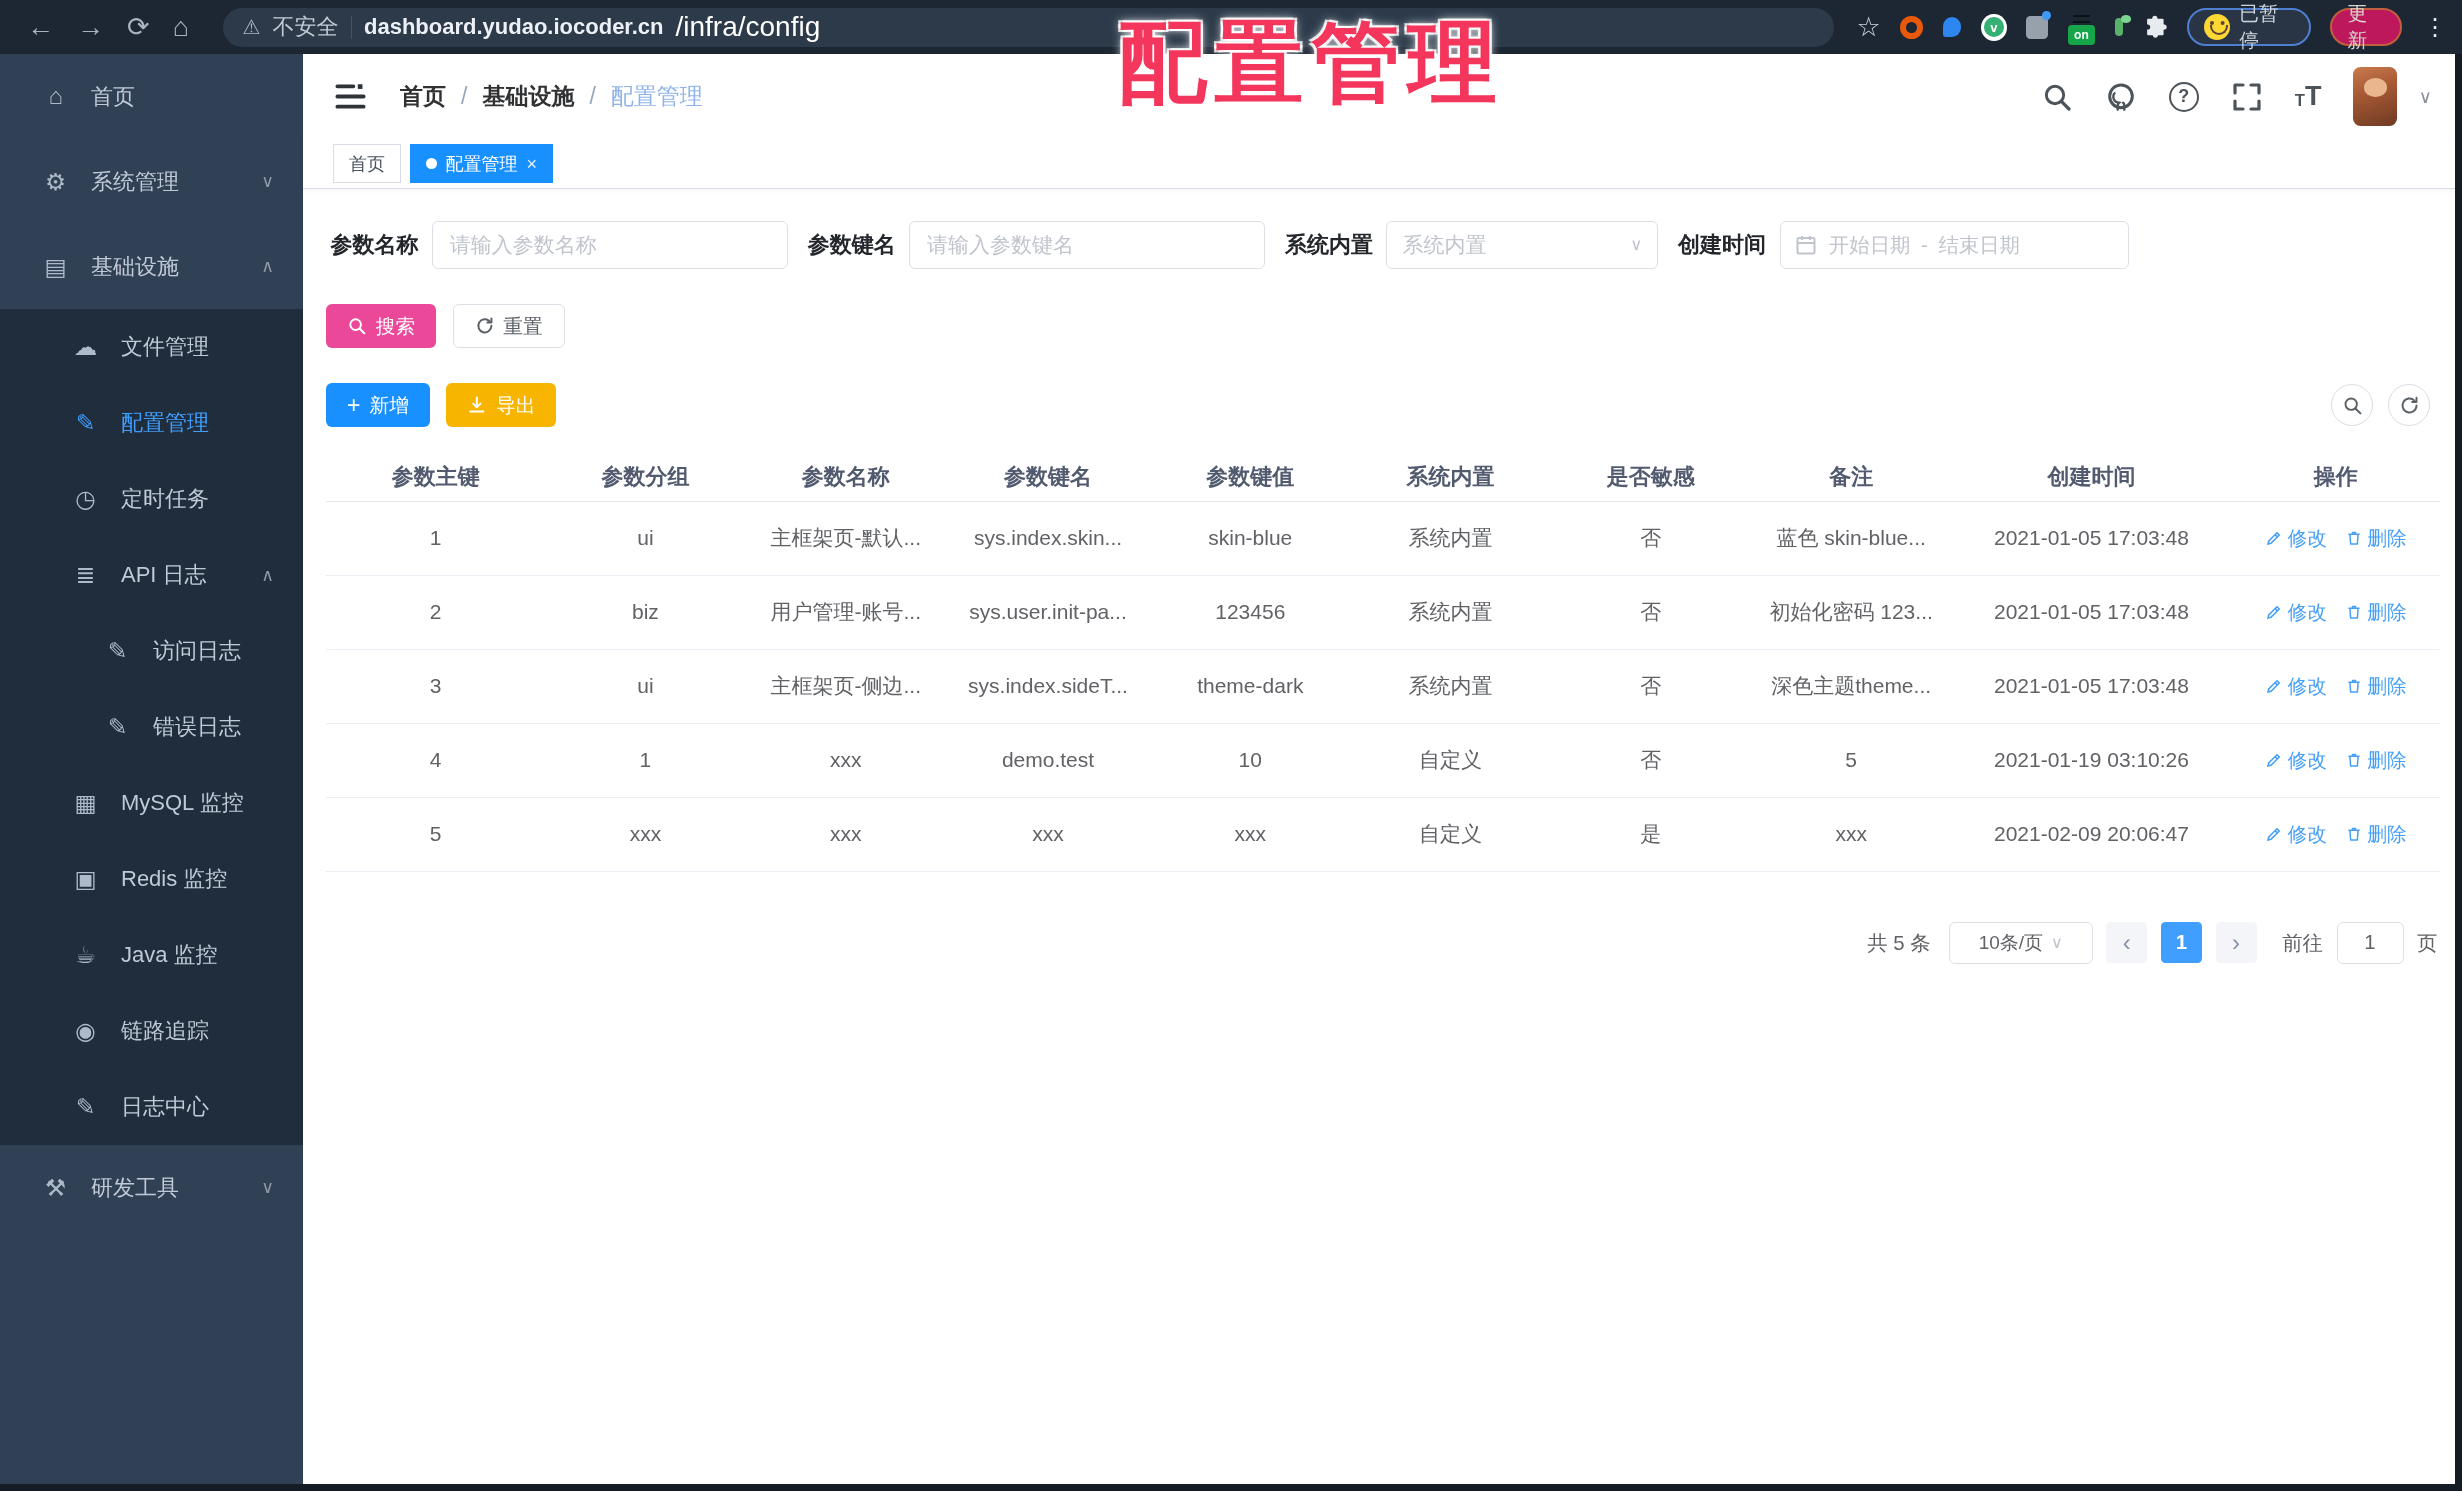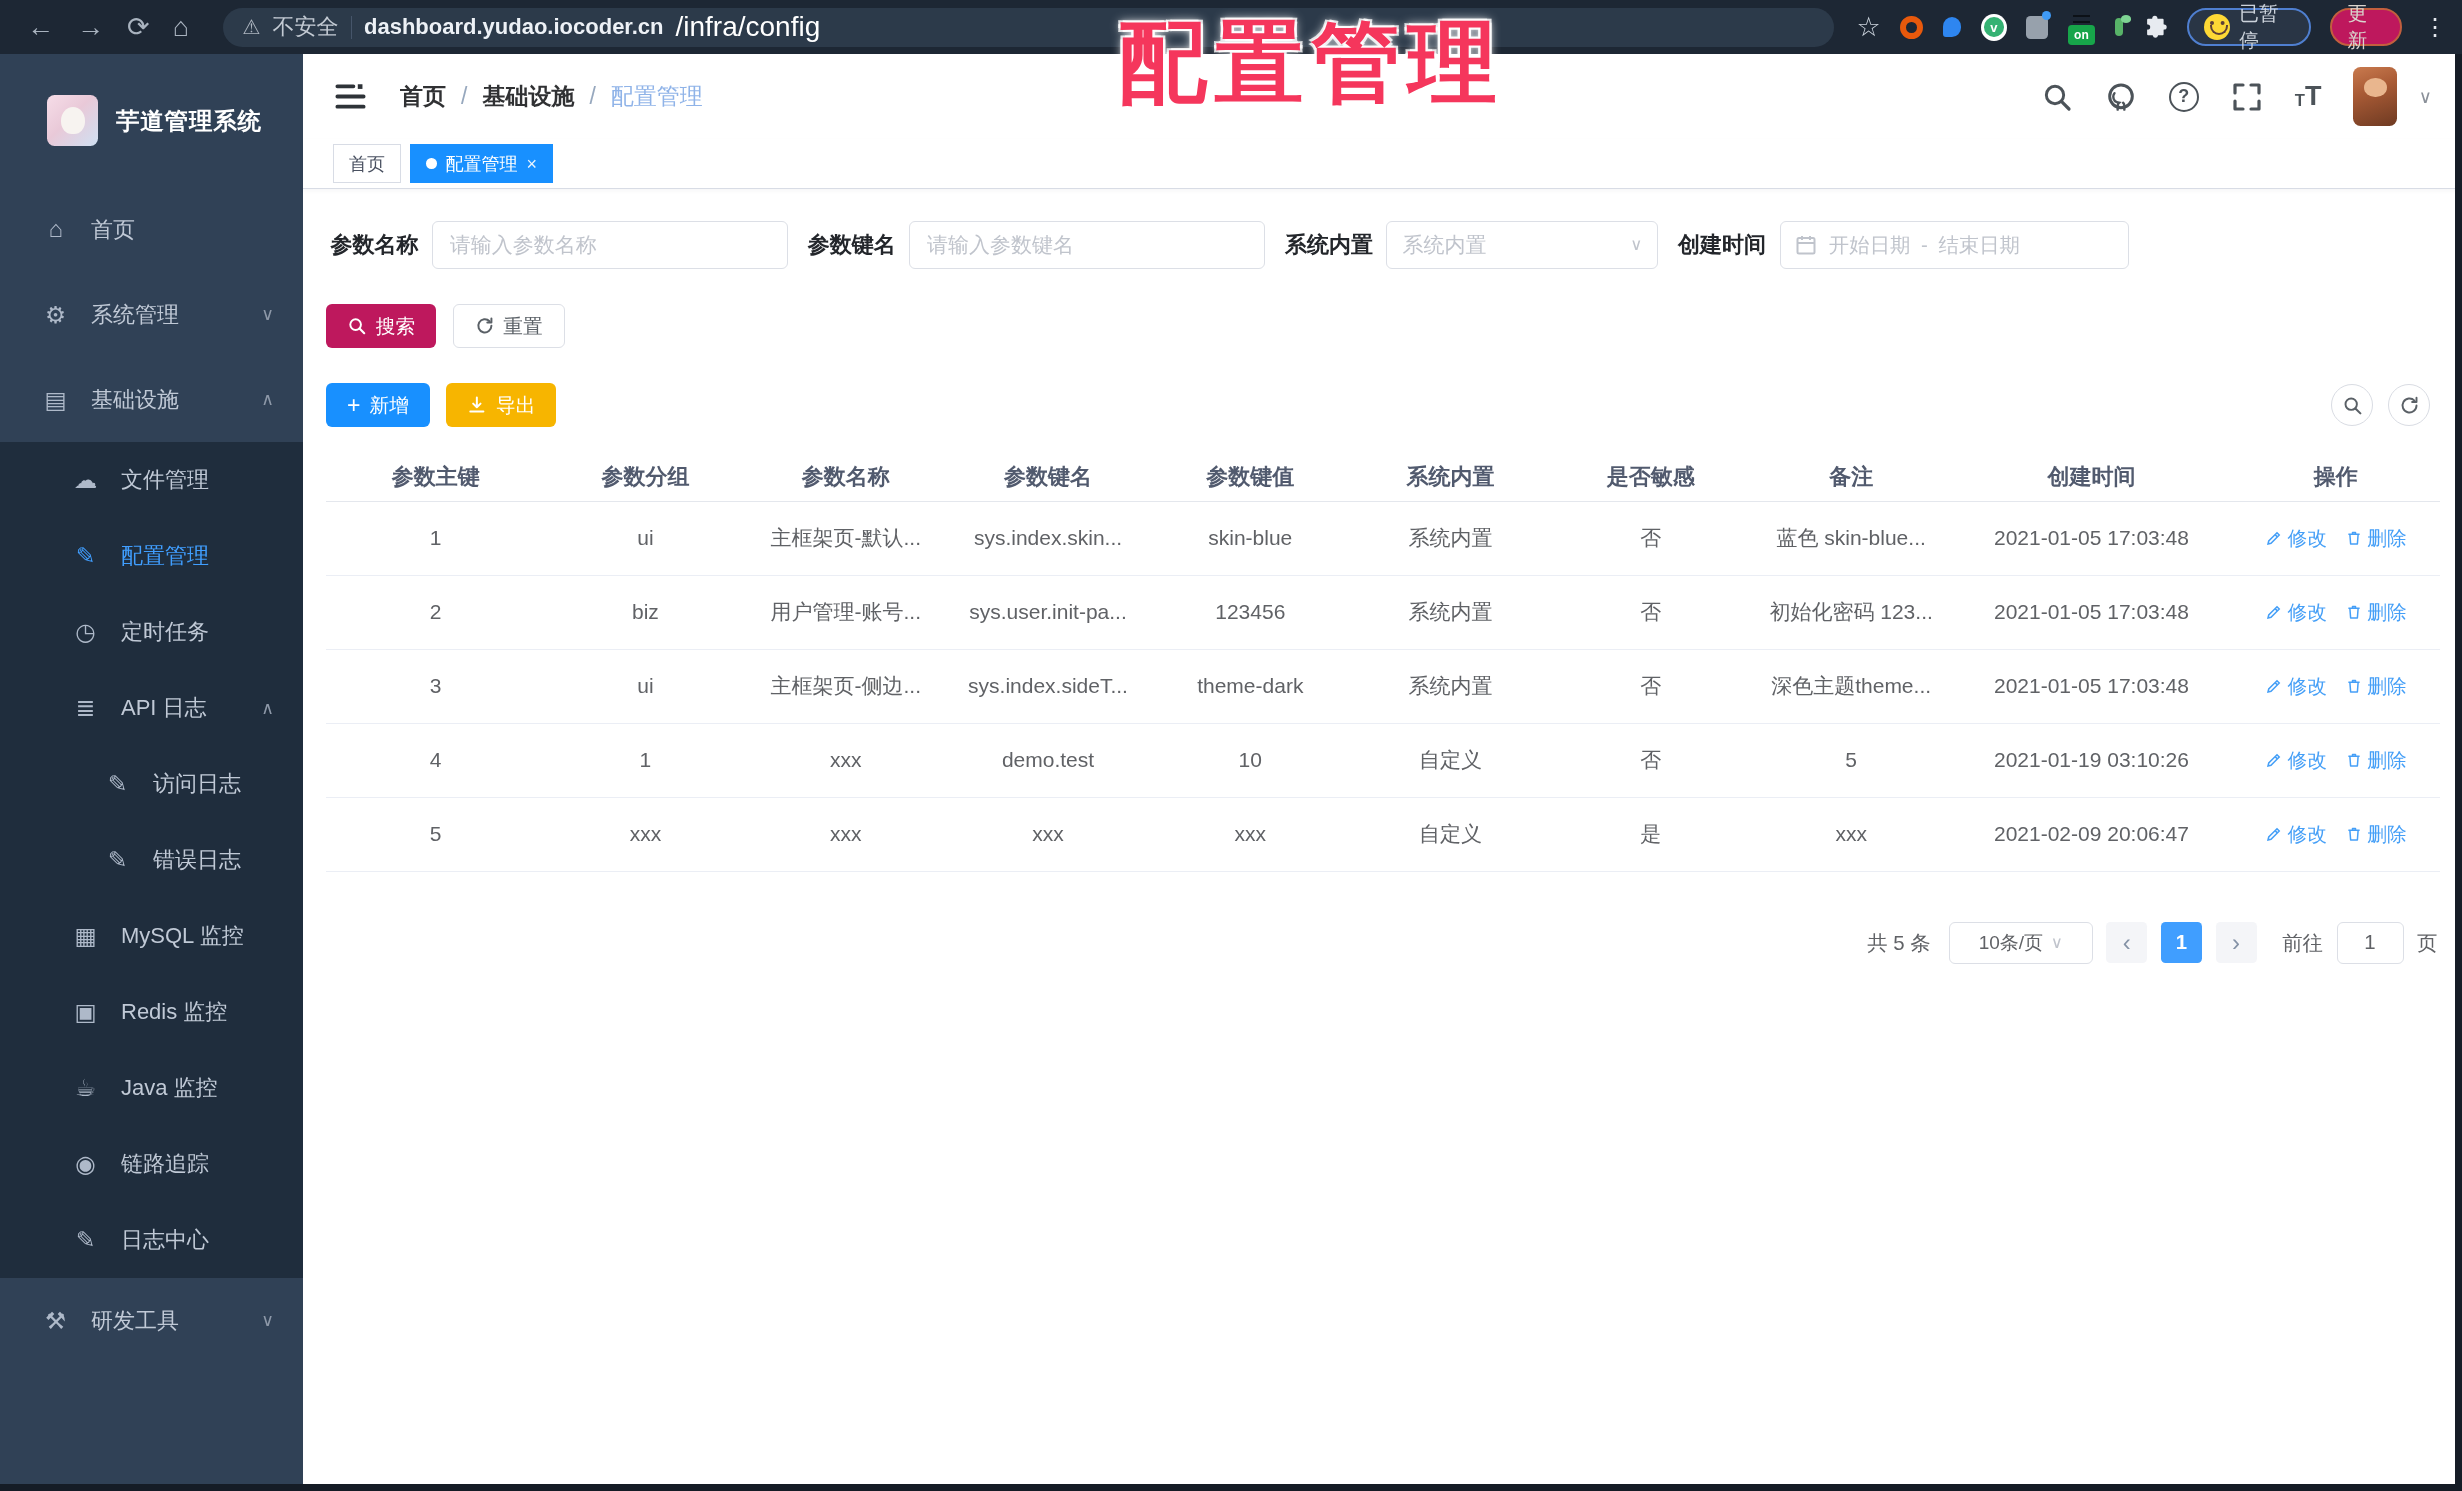--- a/index.html
+++ b/index.html
@@ -119,21 +119,21 @@
     align-items:center;padding:0 13.6px;gap:10.6px;color:#c0c4cc;font-size:20.4px;cursor:pointer}
   .cal-ic{width:24px;height:24px;flex:none;color:#c0c4cc}
   .dr-sep{color:#c0c4cc}
   .dr-txt{white-space:nowrap}
 
   .btn-row{display:flex;align-items:center;gap:16.6px;margin-top:35px}
   .btn{height:44px;border-radius:6px;border:none;display:inline-flex;align-items:center;
     justify-content:center;gap:9px;font-size:19.7px;padding:0 21px;cursor:pointer;
     font-family:inherit;white-space:nowrap}
   .btn svg{width:19.7px;height:19.7px}
-  .btn-search{background:#be185d;color:#fff}
+  .btn-search{background:#ec4899;color:#fff}
   .btn-reset{background:#fff;color:#5a6066;border:1.5px solid #dcdfe6}
   .btn-add{background:#1890ff;color:#fff}
   .btn-export{background:#f7b500;color:#fff}
   .plus-g{font-size:23px;line-height:1;font-weight:400}
   .round-tools{margin-left:auto;display:flex;align-items:center;gap:15px;padding-right:9px}
   .round-btn{width:42px;height:42px;border-radius:50%;border:1.5px solid #d9dce3;background:#fff;
     display:flex;align-items:center;justify-content:center;cursor:pointer}
   .round-btn svg{width:21px;height:21px;color:#5a6066}
 
   
@@ -215,24 +215,20 @@
     <span class="pill-btn update-btn">
       <span>更新</span>
     </span>
     <span class="kebab">⋮</span>
   </div>
 </div>
 
 <div class="app">
 
   <aside class="sidebar">
-    <div class="logo-row">
-      <span class="logo-img"></span>
-      <span class="logo-title">芋道管理系统</span>
-    </div>
     <nav>
         <div class="menu-item lv0">
           <span class="mi-icon">⌂</span>
           <span class="mi-label">首页</span>
         </div>
         <div class="menu-item lv0">
           <span class="mi-icon">⚙</span>
           <span class="mi-label">系统管理</span>
           <span class="mi-arrow">∨</span>
         </div>

